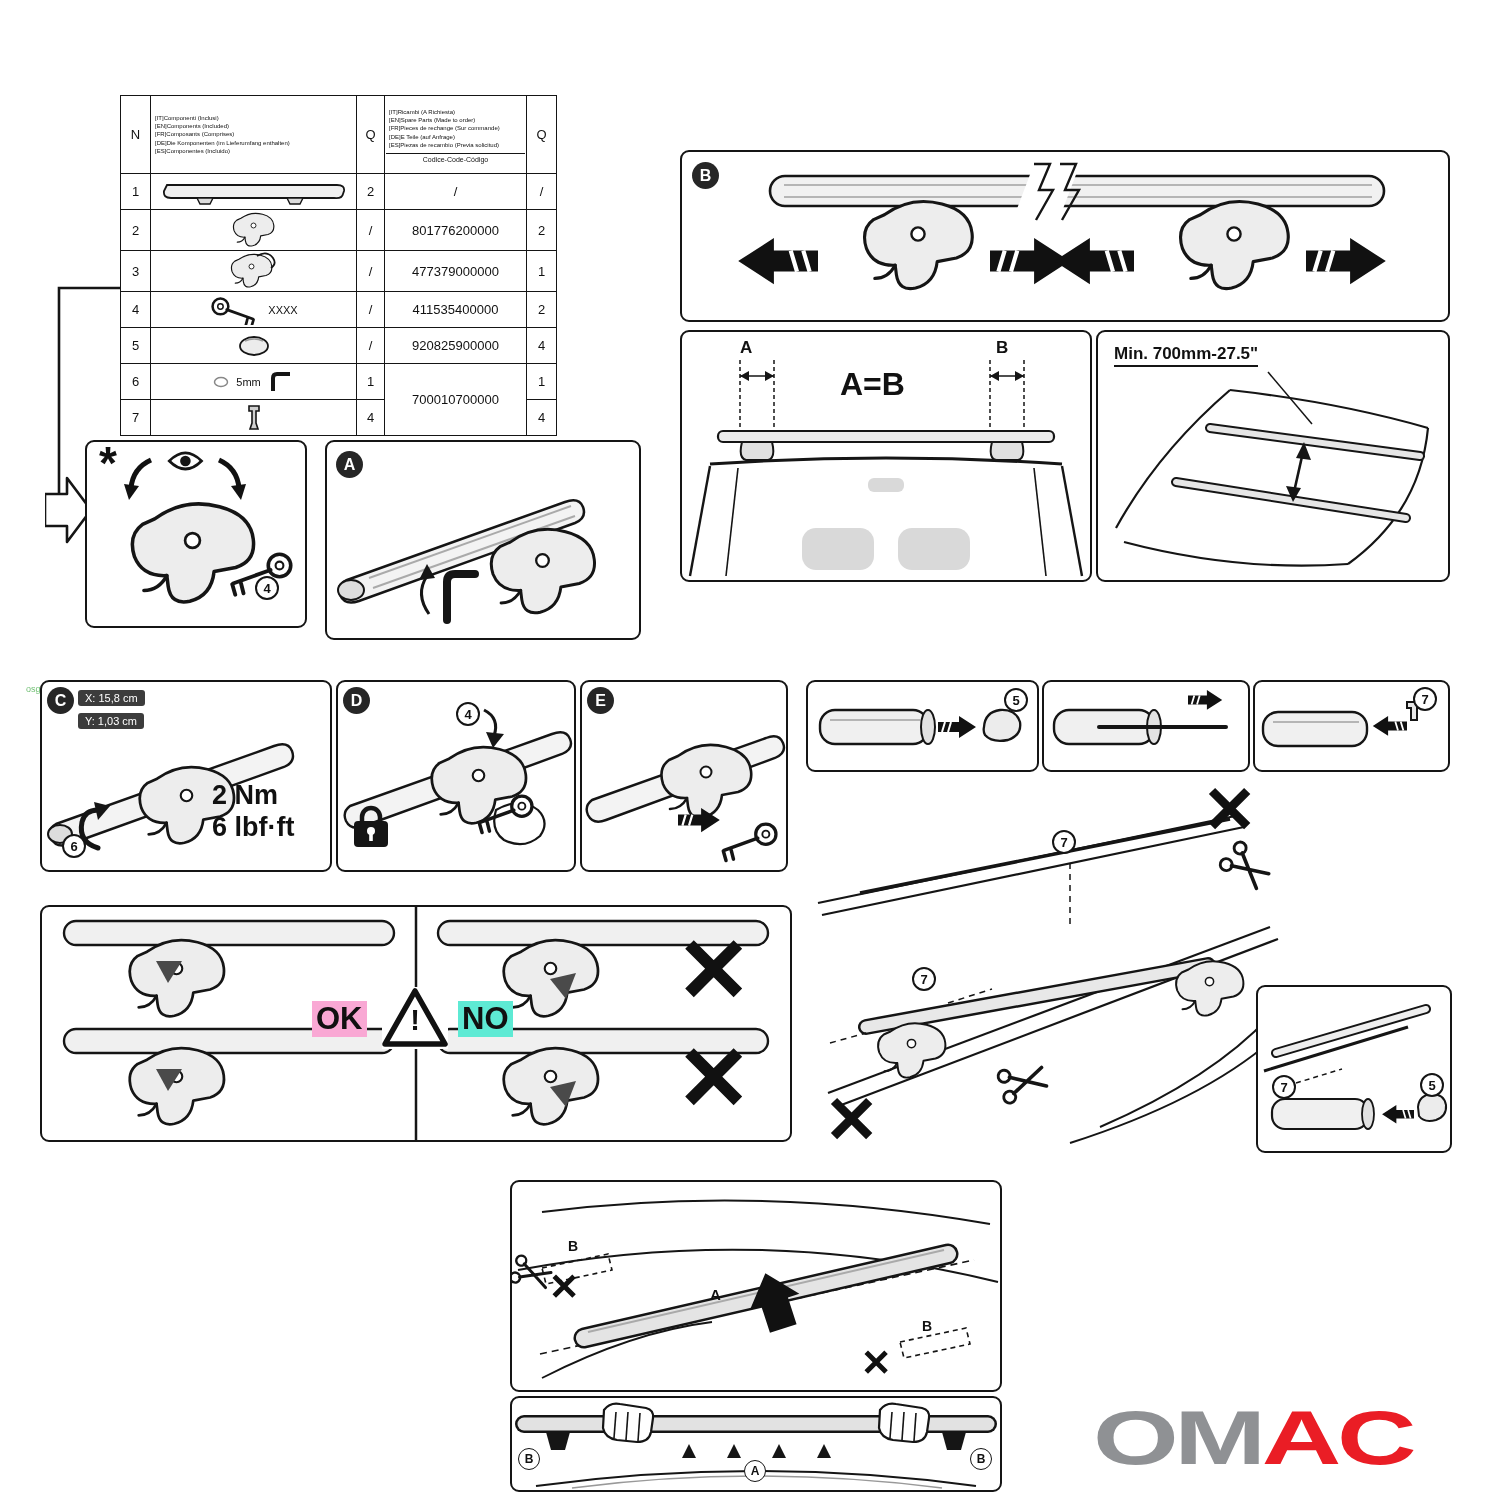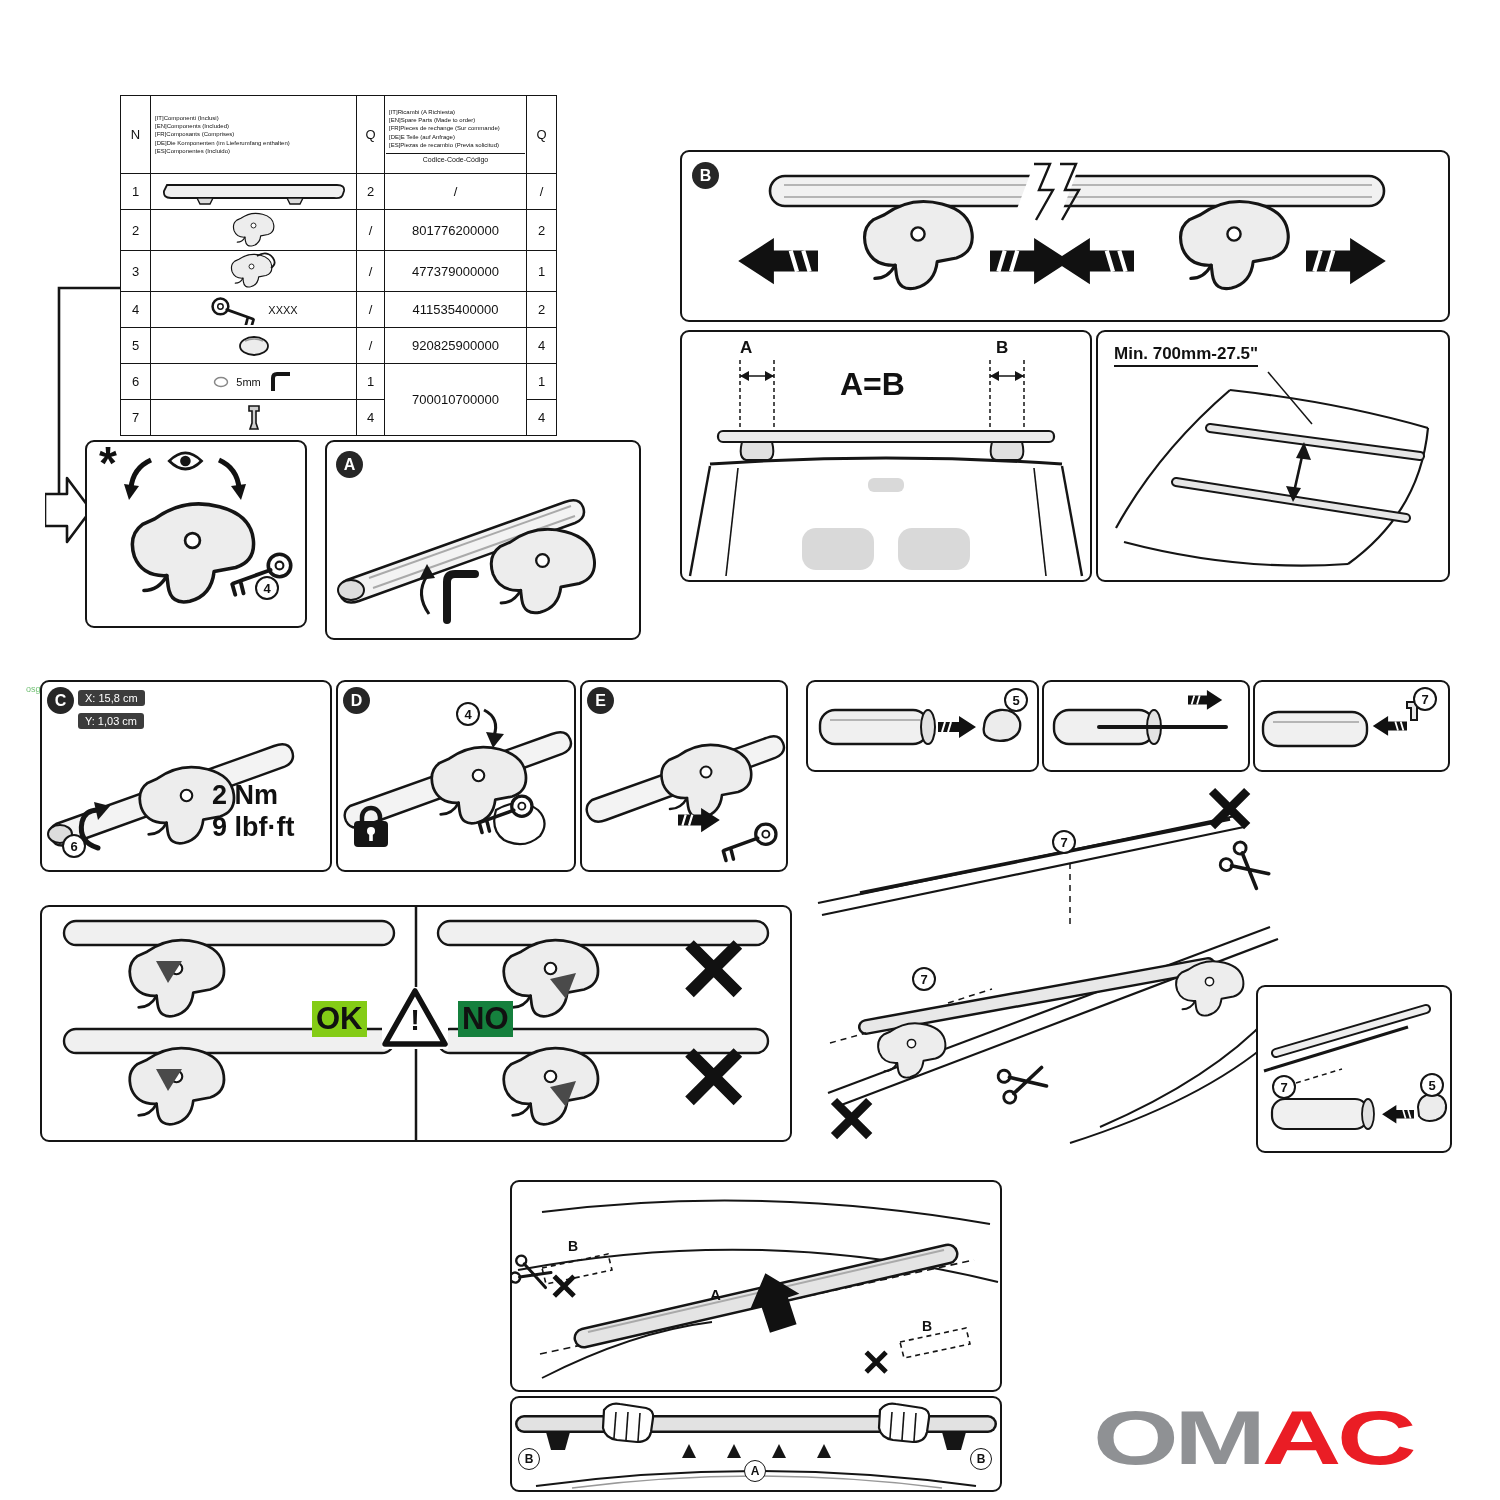--- a/index.html
+++ b/index.html
@@ -311,21 +311,21 @@
     <div class="badge" style="left:36px;top:8px">X: 15,8 cm</div>
     <div class="badge" style="left:36px;top:31px">Y: 1,03 cm</div>
     <svg class="fill" viewBox="0 0 288 188" preserveAspectRatio="none">
       <path d="M14,142 L232,64 Q246,59 250,69 Q254,80 242,85 L28,162 Q14,167 9,156 Q5,147 14,142 Z" fill="#f3f3f3" stroke="#151515" stroke-width="2.4"></path>
       <ellipse cx="18" cy="152" rx="12" ry="9" fill="#ddd" stroke="#151515" stroke-width="2"></ellipse>
       <use href="#clamp" transform="translate(92,82) scale(1.05)"></use>
       <path d="M56,166 Q36,160 40,140 Q43,127 58,128" fill="none" stroke="#151515" stroke-width="5" stroke-linecap="round"></path>
       <polygon points="52,120 68,124 56,138" fill="#151515"></polygon>
     </svg>
     <div class="bigtxt" style="left:170px;top:98px;font-size:27px">2 Nm</div>
-    <div class="bigtxt" style="left:170px;top:130px;font-size:27px">9 lbf·ft</div>
+    <div class="bigtxt" style="left:170px;top:130px;font-size:27px">6 lbf·ft</div>
     <div class="callout" style="left:20px;top:152px">6</div>
   </div>
 
   <div class="panel" style="left:336px;top:680px;width:240px;height:192px">
     <div class="plabel" style="left:5px;top:5px">D</div>
     <svg class="fill" viewBox="0 0 236 188" preserveAspectRatio="none">
       <path d="M12,124 L214,52 Q228,47 232,57 Q236,67 224,72 L26,144 Q13,149 8,139 Q4,130 12,124 Z" fill="#f3f3f3" stroke="#151515" stroke-width="2.4"></path>
       <use href="#clamp" transform="translate(88,62) scale(1.05)"></use>
       <path d="M158,128 Q182,114 200,128 Q212,140 202,154 Q186,168 166,158 Q152,148 158,128 Z" fill="#fff" stroke="#151515" stroke-width="2.2"></path>
       <use href="#keyg" transform="translate(196,112) scale(-1.35,1.35)"></use>
@@ -425,28 +425,28 @@
         <polygon points="112,58 138,52 128,78" fill="#4a4a4a"></polygon>
         <use href="#xmark" transform="translate(246,18) scale(1.1)"></use>
       </g>
       <g transform="translate(396,122)">
         <rect x="0" y="0" width="330" height="24" rx="12" fill="#f0f0f0" stroke="#151515" stroke-width="2.4"></rect>
         <use href="#clamp" transform="translate(60,16) scale(1.05)"></use>
         <polygon points="112,58 138,52 128,78" fill="#4a4a4a"></polygon>
         <use href="#xmark" transform="translate(246,18) scale(1.1)"></use>
       </g>
     </svg>
-    <div class="bigtxt" style="left:270px;top:94px;font-size:31px;background:#84cc16;padding:0 4px">OK</div>
+    <div class="bigtxt" style="left:270px;top:94px;font-size:31px;background:#f9a8d4;padding:0 4px">OK</div>
     <div class="abs" style="left:340px;top:80px;width:66px;height:62px;background:#fff">
       <svg width="66" height="62" viewBox="0 0 66 62">
           <path d="M33,4 L63,57 L3,57 Z" fill="#fff" stroke="#111" stroke-width="5.5" stroke-linejoin="round"></path>
         </svg>
       <span class="bang">!</span>
     </div>
-    <div class="bigtxt" style="left:416px;top:94px;font-size:31px;background:#15803d;padding:0 4px">NO</div>
+    <div class="bigtxt" style="left:416px;top:94px;font-size:31px;background:#5eead4;padding:0 4px">NO</div>
   </div>
 
   <div class="panel" style="left:1256px;top:985px;width:196px;height:168px">
     <svg class="fill" viewBox="0 0 192 164" preserveAspectRatio="none">
       <path d="M18,66 L168,22" stroke="#151515" stroke-width="10" stroke-linecap="round"></path>
       <path d="M18,66 L168,22" stroke="#eee" stroke-width="6" stroke-linecap="round"></path>
       <path d="M6,84 L150,40" stroke="#151515" stroke-width="3"></path>
       <path d="M38,96 L84,82" stroke="#151515" stroke-width="1.5" stroke-dasharray="5 4"></path>
       <rect x="14" y="112" width="96" height="30" rx="13" fill="#f0f0f0" stroke="#151515" stroke-width="2.2"></rect>
       <ellipse cx="110" cy="127" rx="6" ry="15" fill="#e2e2e2" stroke="#151515" stroke-width="1.8"></ellipse>

